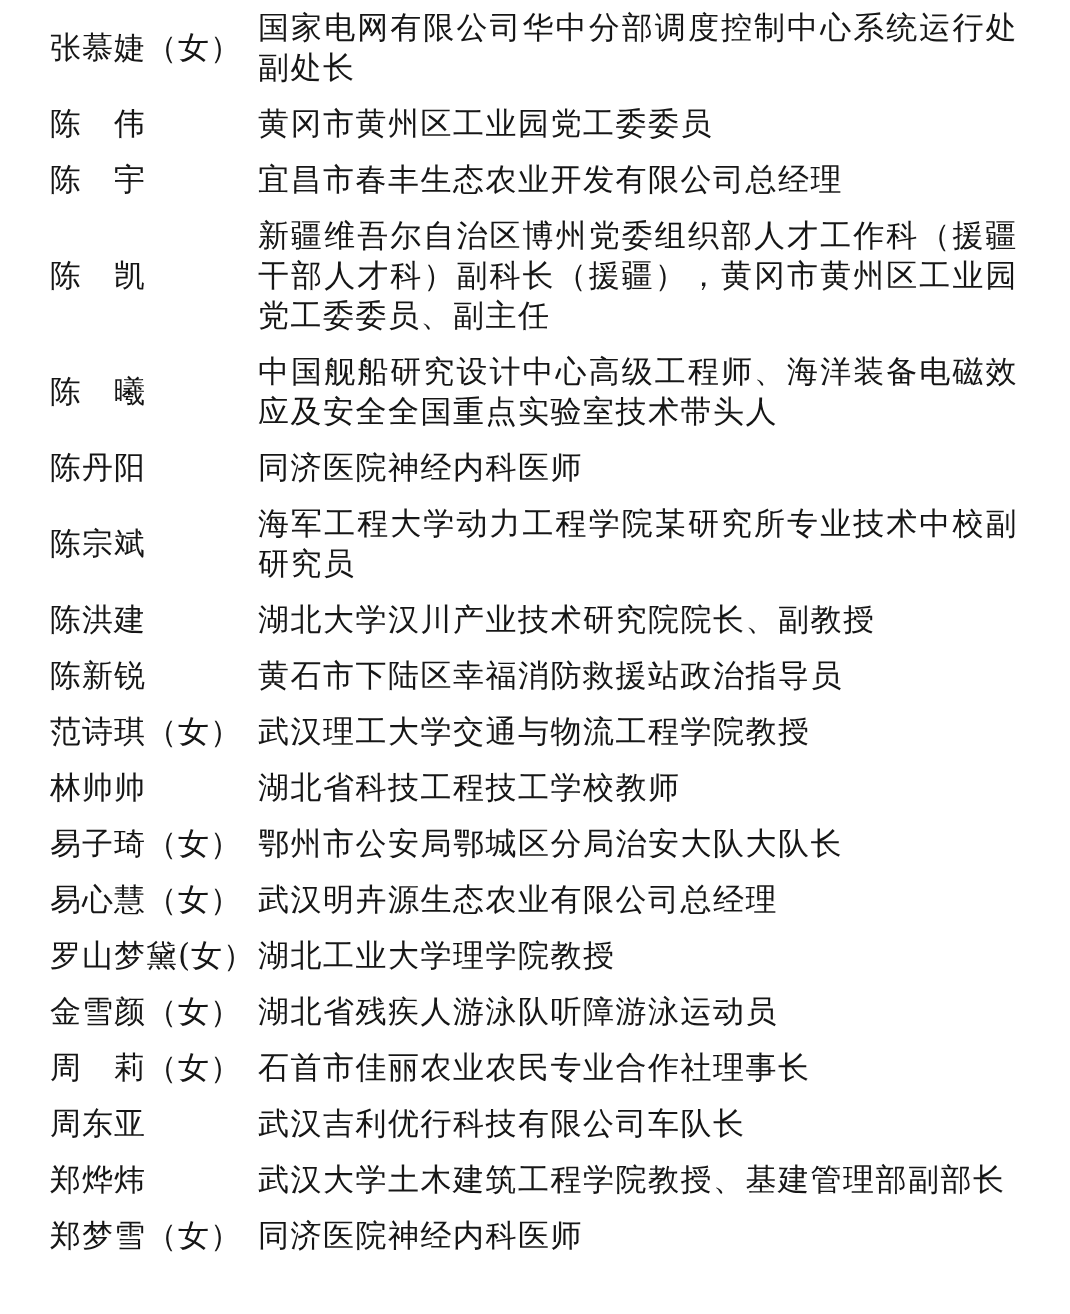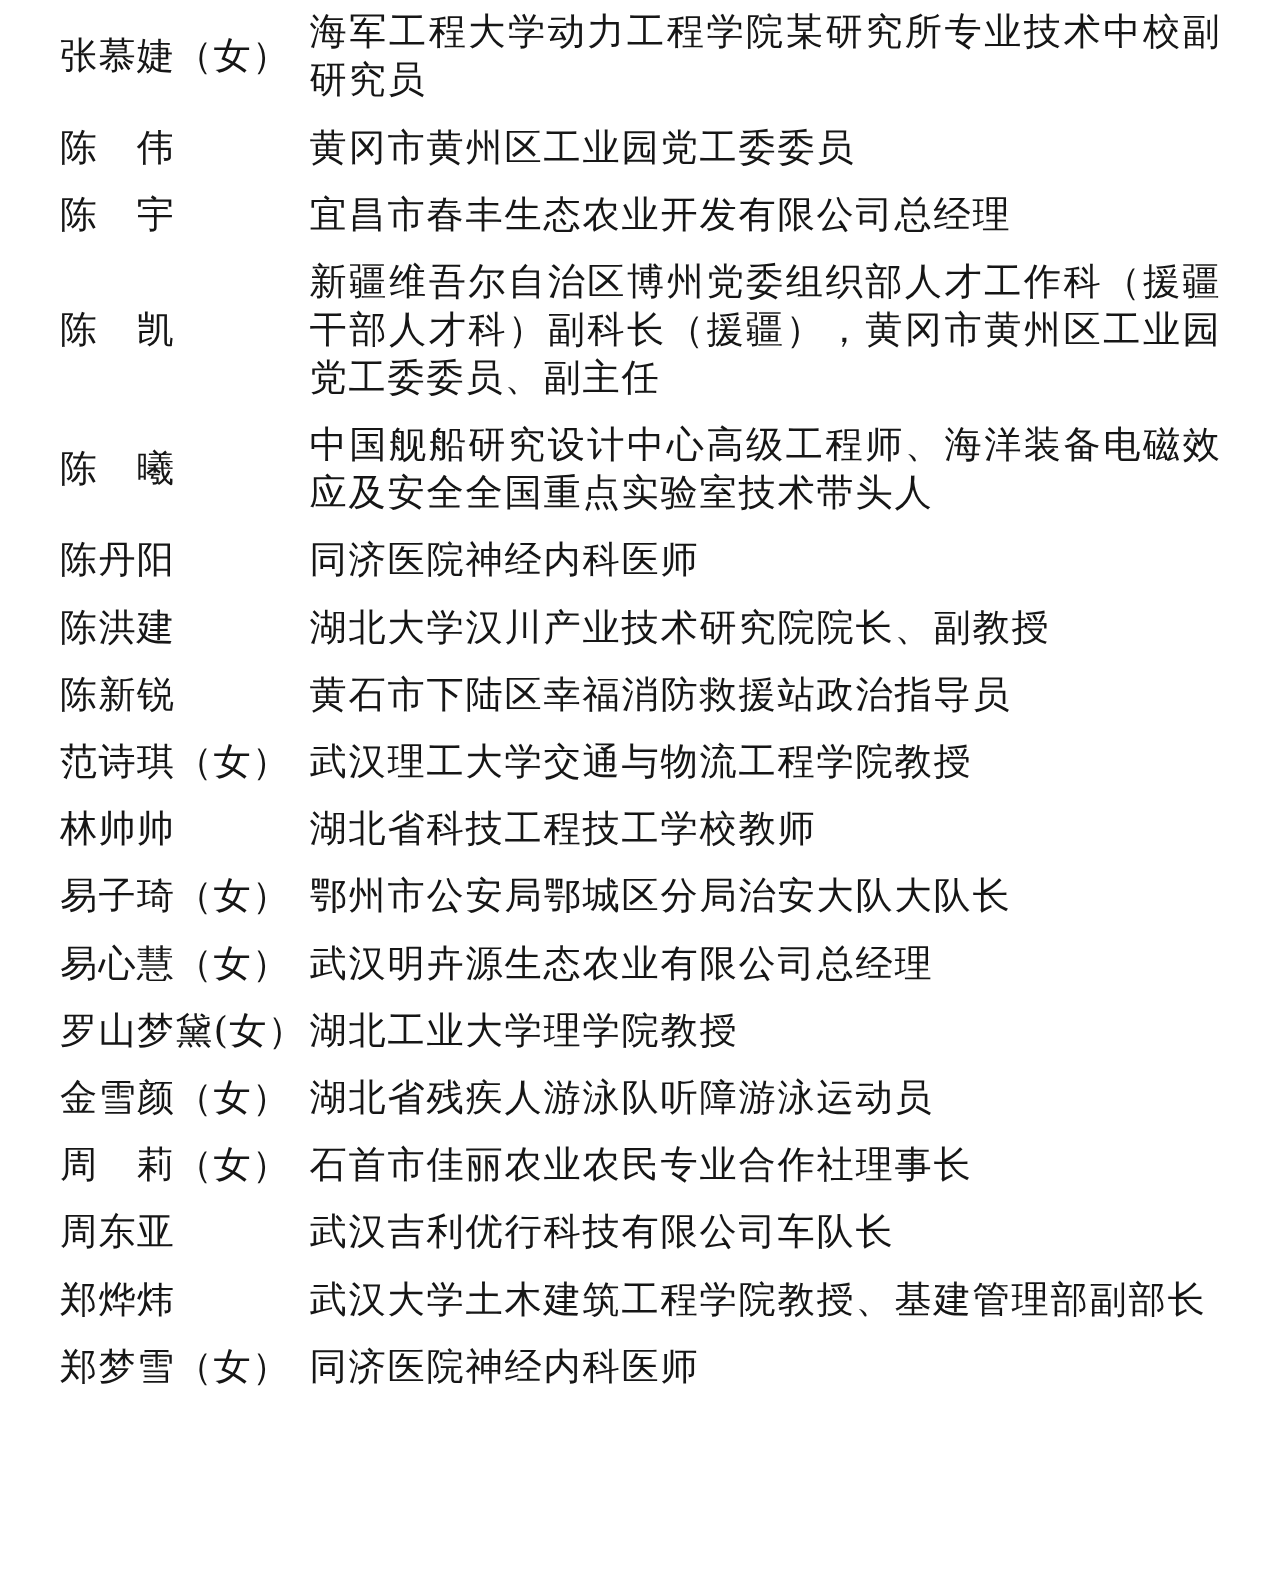--- a/index.html
+++ b/index.html
@@ -45,21 +45,21 @@
     text-align: justify;
   }
 </style>
 </head>
 <body>
 
 <div class="page">
   <div class="roster" id="roster">
   <div class="row">
     <div class="name">张慕婕（女）</div>
-    <div class="title">海军工程大学动力工程学院某研究所专业技术中校副研究员</div>
+    <div class="title">国家电网有限公司华中分部调度控制中心系统运行处副处长</div>
   </div>
 
   <div class="row">
     <div class="name">陈　伟</div>
     <div class="title">黄冈市黄州区工业园党工委委员</div>
   </div>
 
   <div class="row">
     <div class="name">陈　宇</div>
     <div class="title">宜昌市春丰生态农业开发有限公司总经理</div>
@@ -74,20 +74,24 @@
     <div class="name">陈　曦</div>
     <div class="title">中国舰船研究设计中心高级工程师、海洋装备电磁效应及安全全国重点实验室技术带头人</div>
   </div>
 
   <div class="row">
     <div class="name">陈丹阳</div>
     <div class="title">同济医院神经内科医师</div>
   </div>
 
 
+  <div class="row">
+    <div class="name">陈宗斌</div>
+    <div class="title">海军工程大学动力工程学院某研究所专业技术中校副研究员</div>
+  </div>
 
   <div class="row">
     <div class="name">陈洪建</div>
     <div class="title">湖北大学汉川产业技术研究院院长、副教授</div>
   </div>
 
   <div class="row">
     <div class="name">陈新锐</div>
     <div class="title">黄石市下陆区幸福消防救援站政治指导员</div>
   </div>

